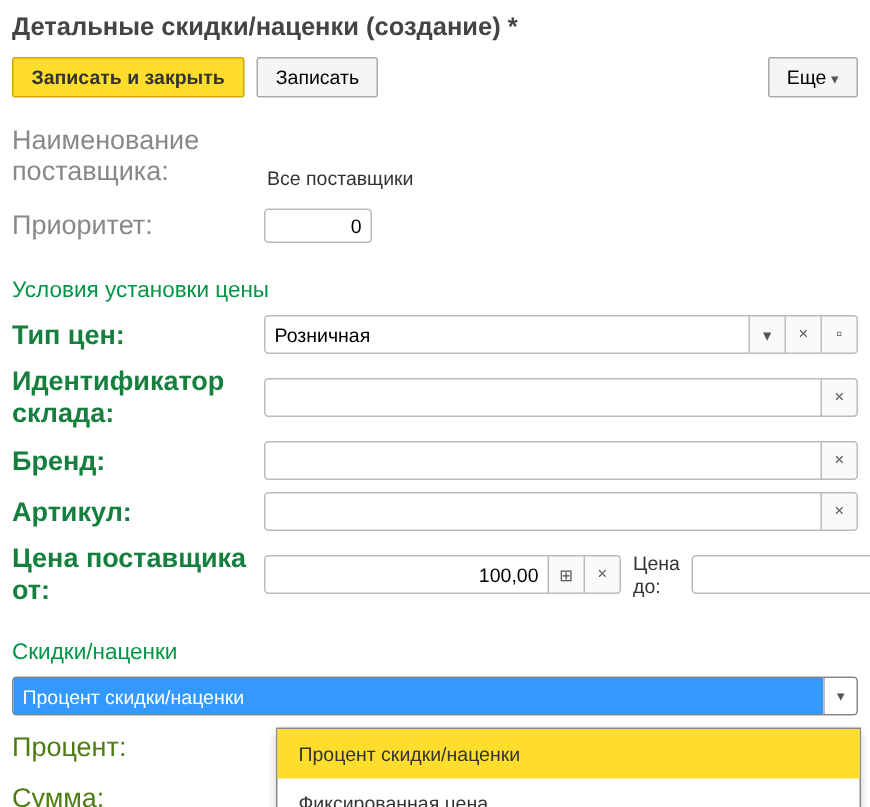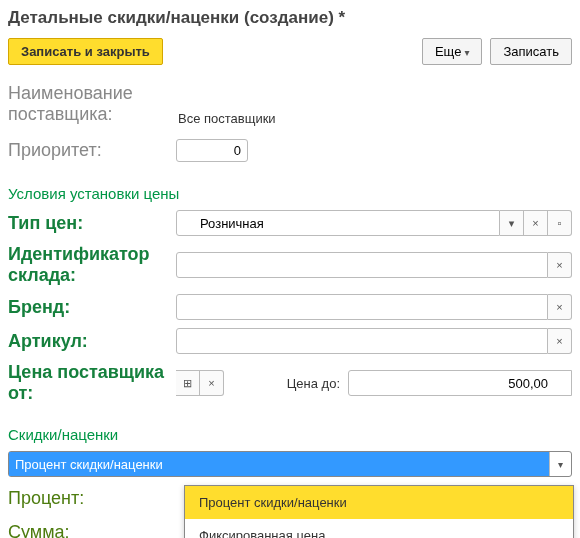--- a/index.html
+++ b/index.html
@@ -10,21 +10,21 @@
 .btn-primary { background: #ffdd2d; border-color: #d4a600; font-weight: bold; color: #333; }
 .btn-more { margin-left: auto; display: flex; align-items: center; gap: 3px; }
 .chev::after { content: "▾"; font-size: 10px; color: #555; }
 .row { display: flex; align-items: center; margin-bottom: 8px; min-height: 26px; }
 .lbl { width: 168px; color: #888; font-size: 18px; flex-shrink: 0; }
 .lbl.dark { color: #15803d; font-weight: bold; }
 .section { color: #009646; font-size: 15px; margin: 22px 0 8px 0; font-weight: normal; }
 .readonly { color: #333; padding: 3px 2px; margin-top: 29px; }
 .num-small { width: 72px; border: 1px solid #bbb; border-radius: 3px; padding: 3px 6px; text-align: right; font-size: 13px; }
 .fieldgroup { display: flex; flex: 1; }
-.txt { flex: 1; border: 1px solid #bbb; border-radius: 3px 0 0 3px; padding: 3px 23px; font-size: 13px; height: 26px; }
+.txt { flex: 1; border: 1px solid #bbb; border-radius: 3px 0 0 3px; padding: 3px 6px; font-size: 13px; height: 26px; }
 .txt.right { text-align: right; }
 .mini { width: 24px; height: 26px; border: 1px solid #bbb; border-left: none; background: #fafafa; display: flex; align-items: center; justify-content: center; cursor: pointer; font-size: 11px; color: #555; }
 .mini:last-child { border-radius: 0 3px 3px 0; }
 .lbl2 { color: #333; padding: 0 8px; }
 .combo { flex:1; border:1px solid #888; border-radius:3px; display:flex; height:26px; }
 .combo-val { flex:1; padding:3px 6px; background:#3399ff; color:#fff; font-size:13px; display:flex; align-items:center; }
 .combo-btn { width:22px; display:flex; align-items:center; justify-content:center; border-left:1px solid #bbb; cursor:pointer; font-size:10px; color:#555; }
 .dropdown { position:absolute; left:176px; width:390px; background:#fff; border:1px solid #888; box-shadow:0 2px 6px rgba(0,0,0,0.2); z-index:10; }
 .dd-item { padding:9px 14px; font-size:13px; cursor:pointer; color:#333; }
 .dd-item.sel { background:#ffdd2d; }
@@ -32,25 +32,25 @@
 .faded .lbl { color:#4d7c0f; }
 hr.bot { border:none; border-top:3px solid #ccc; margin-top:4px; }
 </style>
 </head>
 <body>
 
 <div class="title">Детальные скидки/наценки (создание) *</div>
 
 <div class="toolbar">
   <button class="btn btn-primary">Записать и закрыть</button>
+  <button class="btn">Записать</button>
   <button class="btn btn-more">
     <span>Еще</span>
     <span class="chev"></span>
   </button>
-  <button class="btn">Записать</button>
 </div>
 
 <div class="row">
   <div class="lbl">Наименование поставщика:</div>
   <div class="readonly">Все поставщики</div>
 </div>
 
 <div class="row">
   <div class="lbl">Приоритет:</div>
   <input class="num-small" value="0" style="">
@@ -88,20 +88,21 @@
   <div class="lbl dark">Артикул:</div>
   <div class="fieldgroup">
     <input class="txt" value="" style="">
     <div class="mini">×</div>
   </div>
 </div>
 
 <div class="row">
   <div class="lbl dark">Цена поставщика от:</div>
   <div class="fieldgroup" style="flex:1">
+    <input class="txt right" value="100,00" style="">
     <div class="mini">⊞</div>
     <div class="mini">×</div>
   </div>
   <div class="lbl2">Цена до:</div>
   <div class="fieldgroup" style="flex:1">
     <input class="txt right" value="500,00" style="">
 
   </div>
 </div>
 

